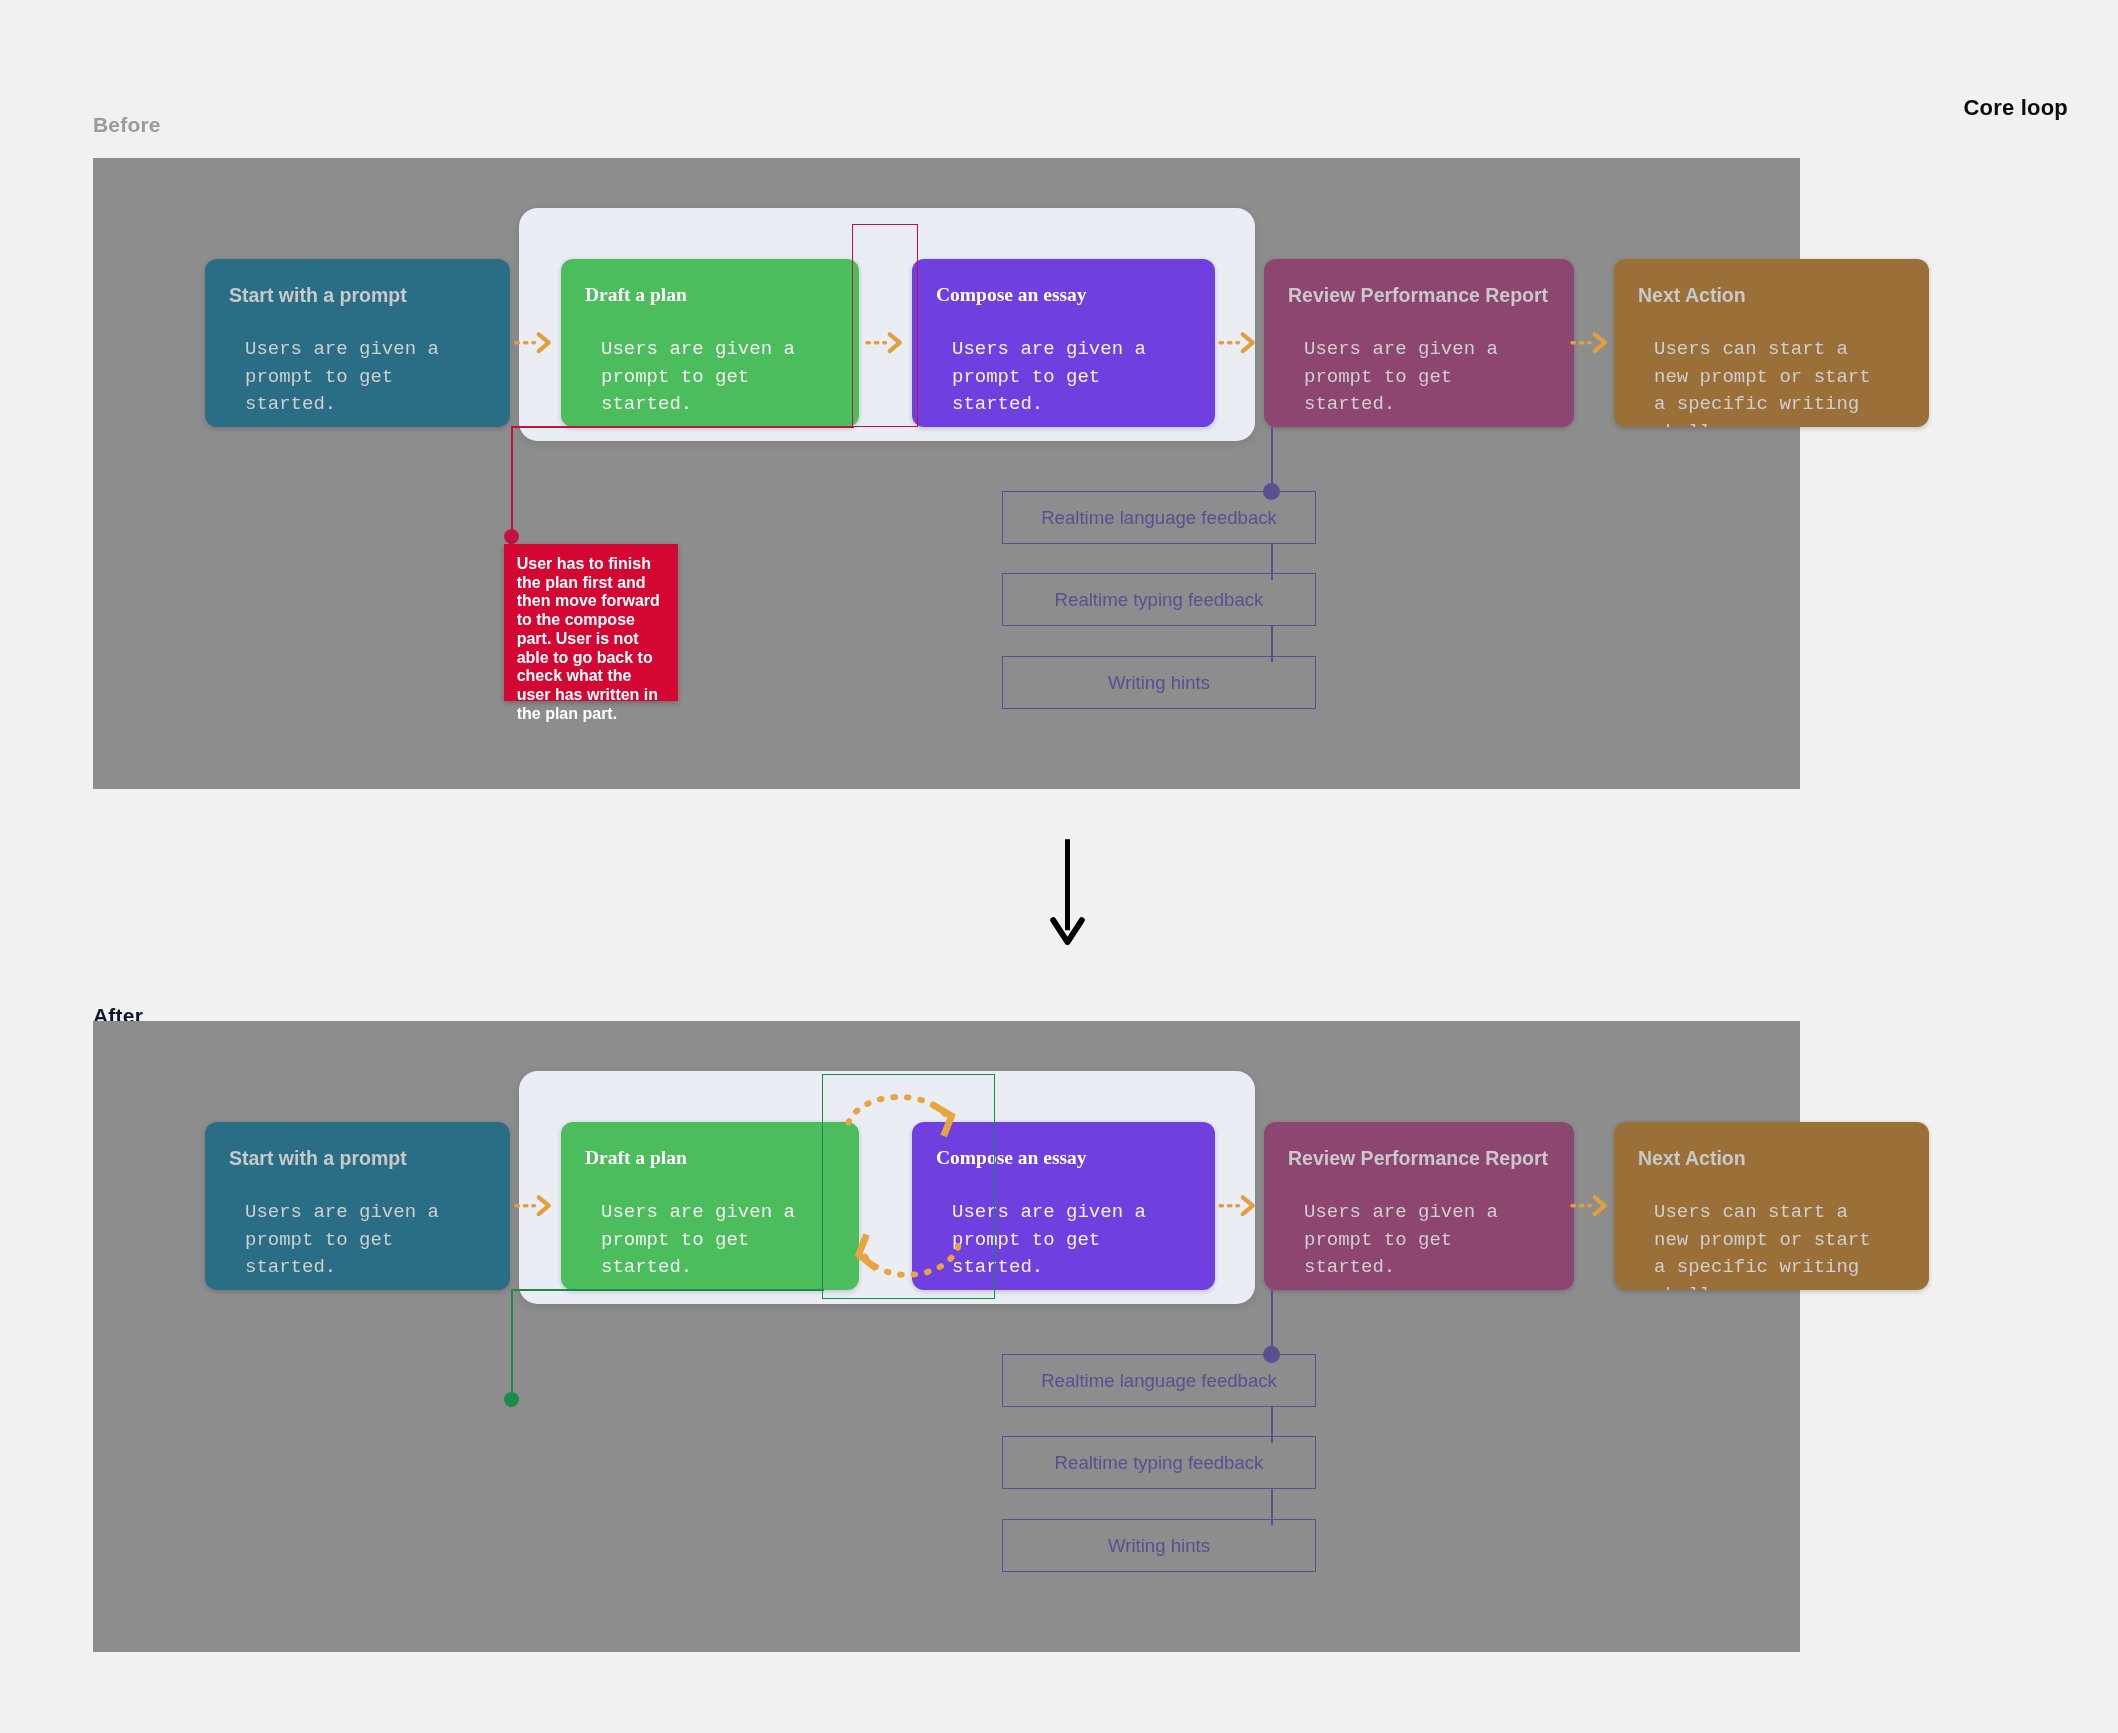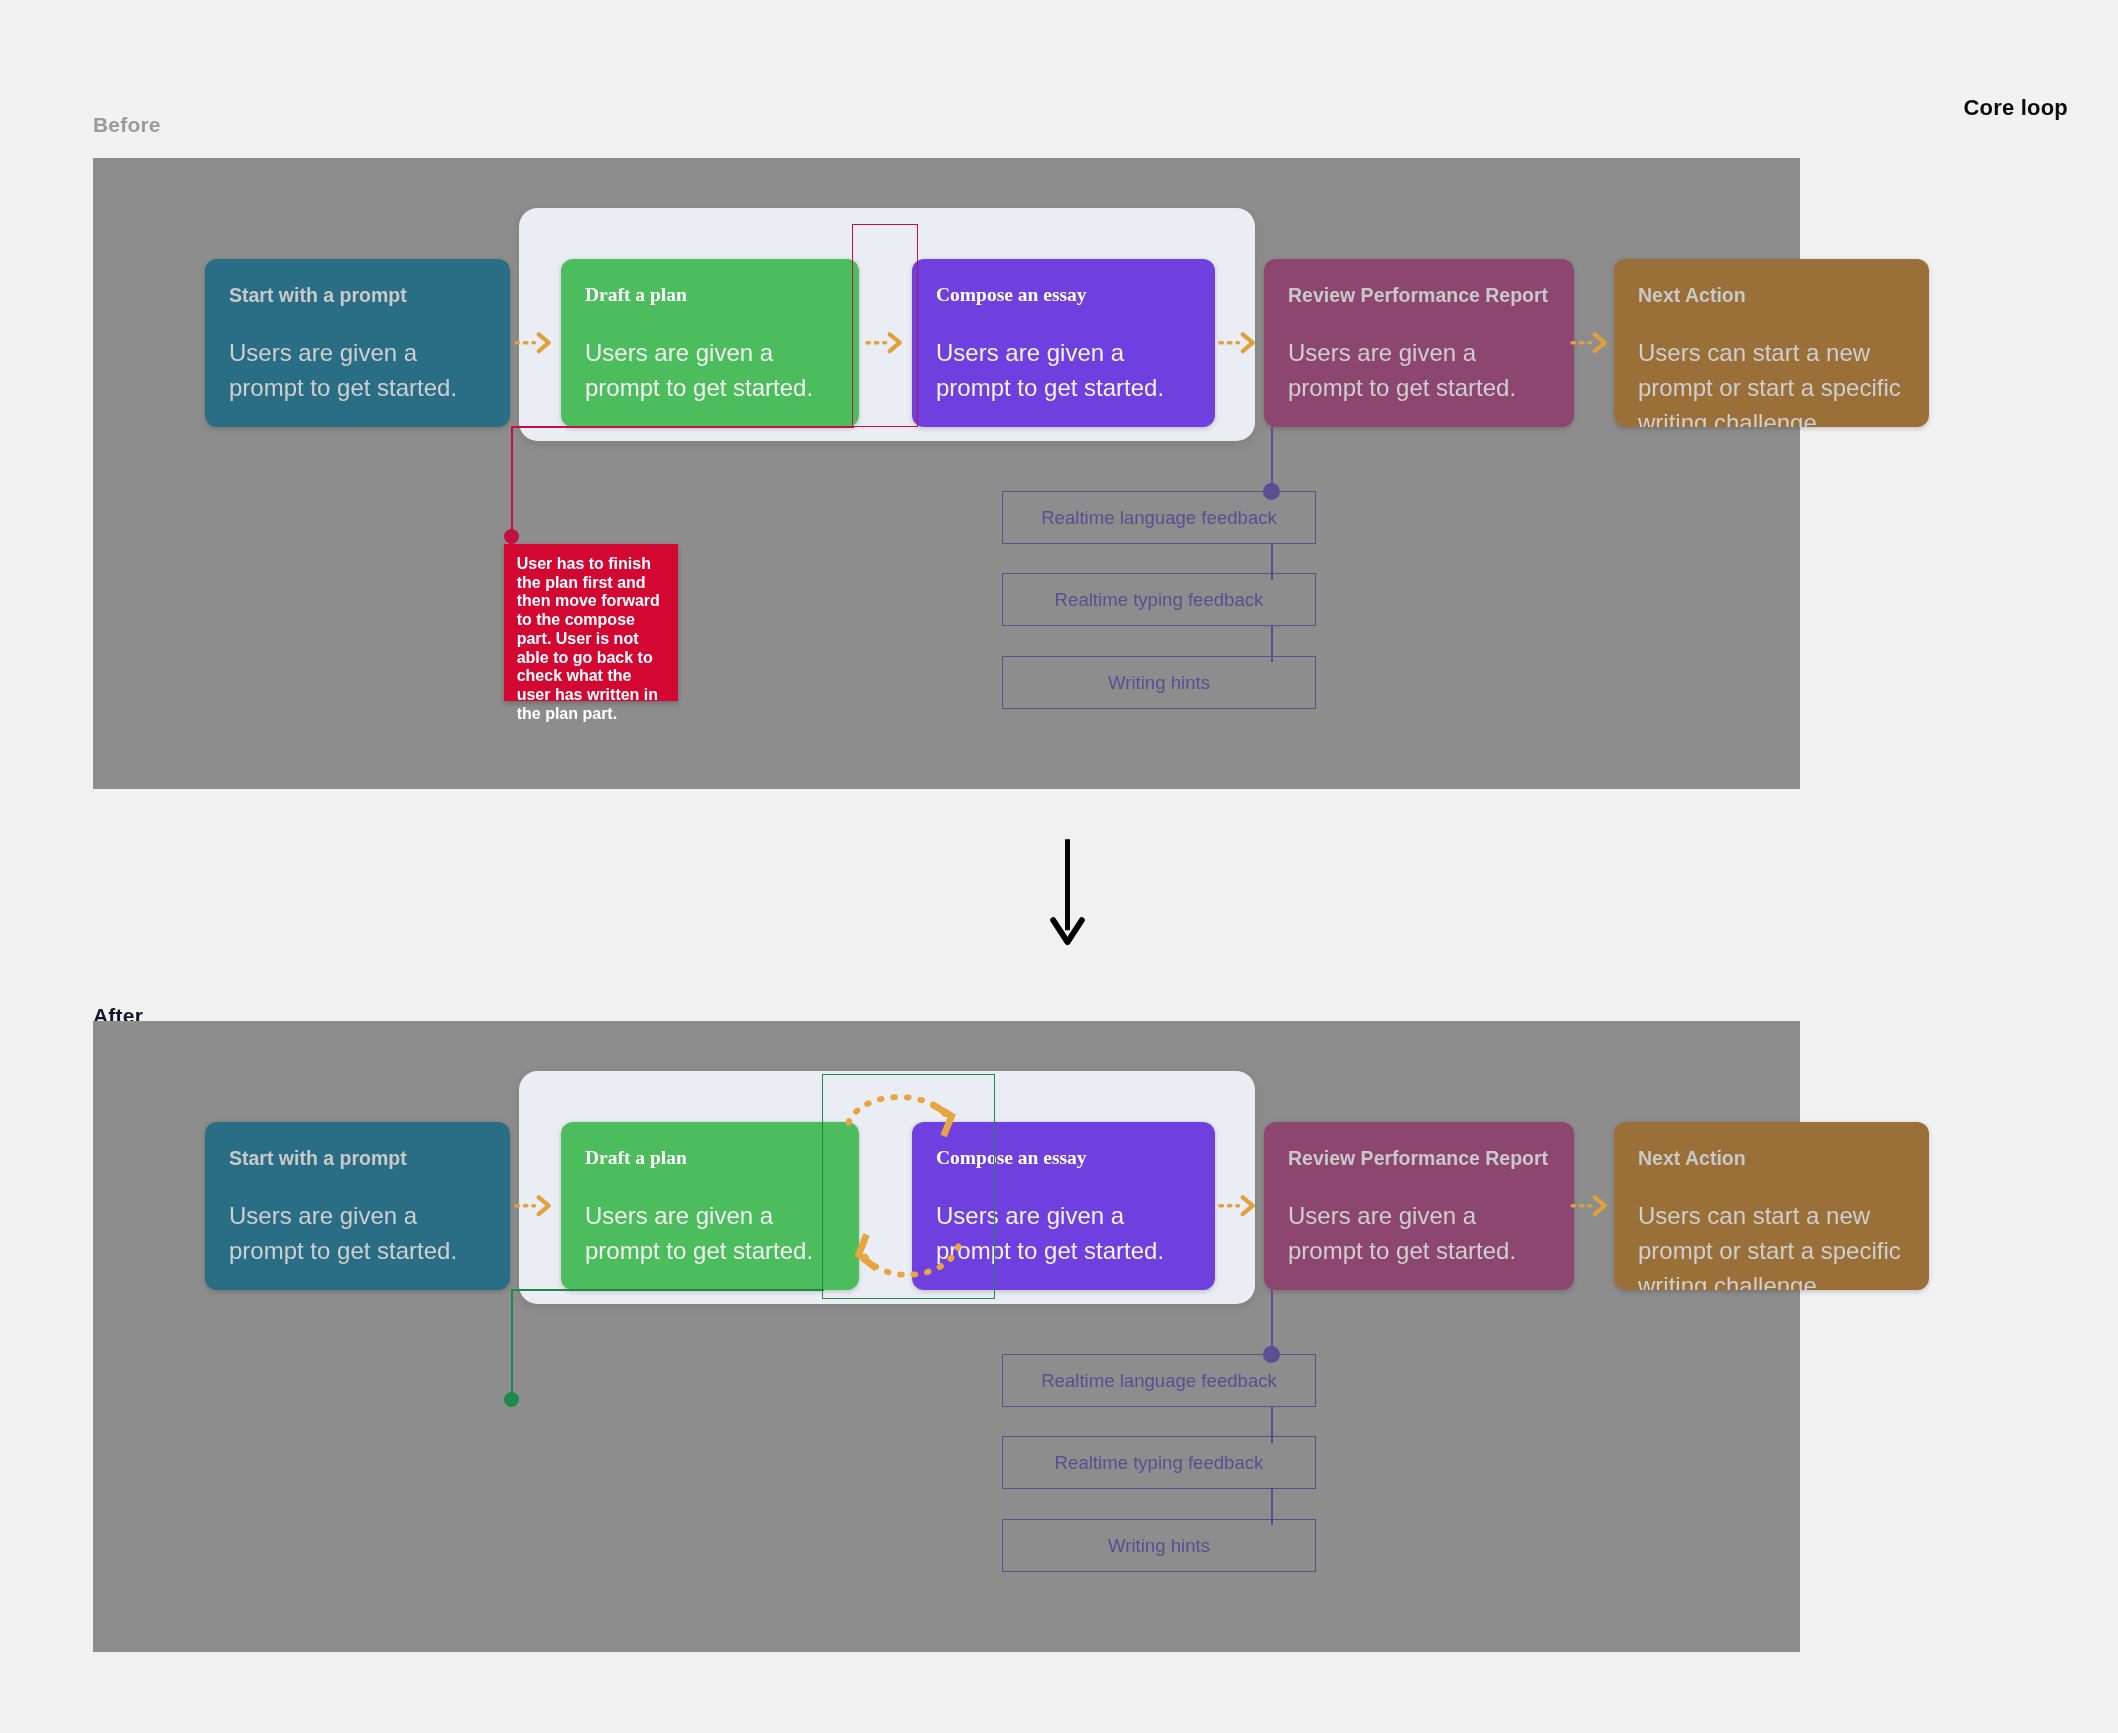--- a/index.html
+++ b/index.html
@@ -47,22 +47,23 @@
     box-sizing:border-box;
     padding:24px 24px 20.3px 24px;
     box-shadow:0 1.7px 5.1px rgba(0,0,0,.18);
     overflow:hidden;
   }
   .card .c-title{
     font-size:19.5px;font-weight:700;line-height:1.25;
     margin:0 0 29px 0;
   }
   .card .c-desc{
-    font-size:24px;font-weight:400;line-height:1.45;
-    margin:0;
+    font-size:19px;font-weight:400;line-height:1.45;
+    margin:16px;
+    font-family:Liberation Mono, monospace;
   }
   .card.dim .c-title{color:#c9c9c9;}
   .card.dim .c-desc{color:#cfcfcf;}
   .card.lit .c-title{color:#ffffff;font-family:Liberation Serif, serif;}
   .card.lit .c-desc{color:#f2f2f2;}
 
   
   .conn{
     position:absolute;width:39px;height:25.4px;
   }

